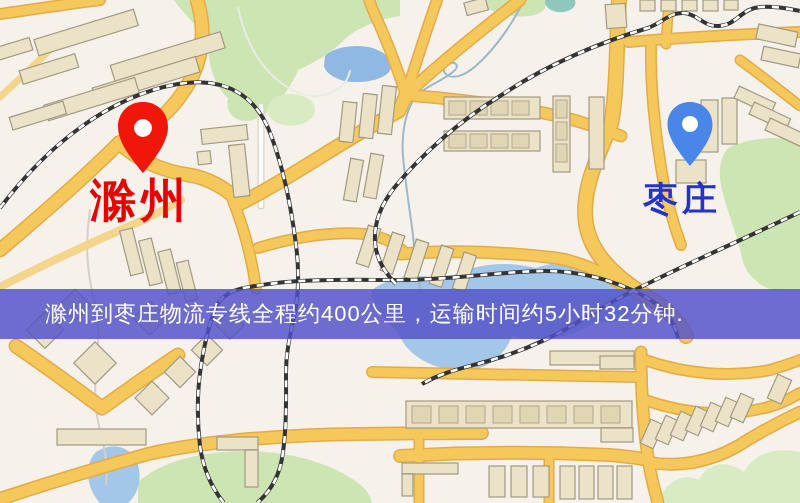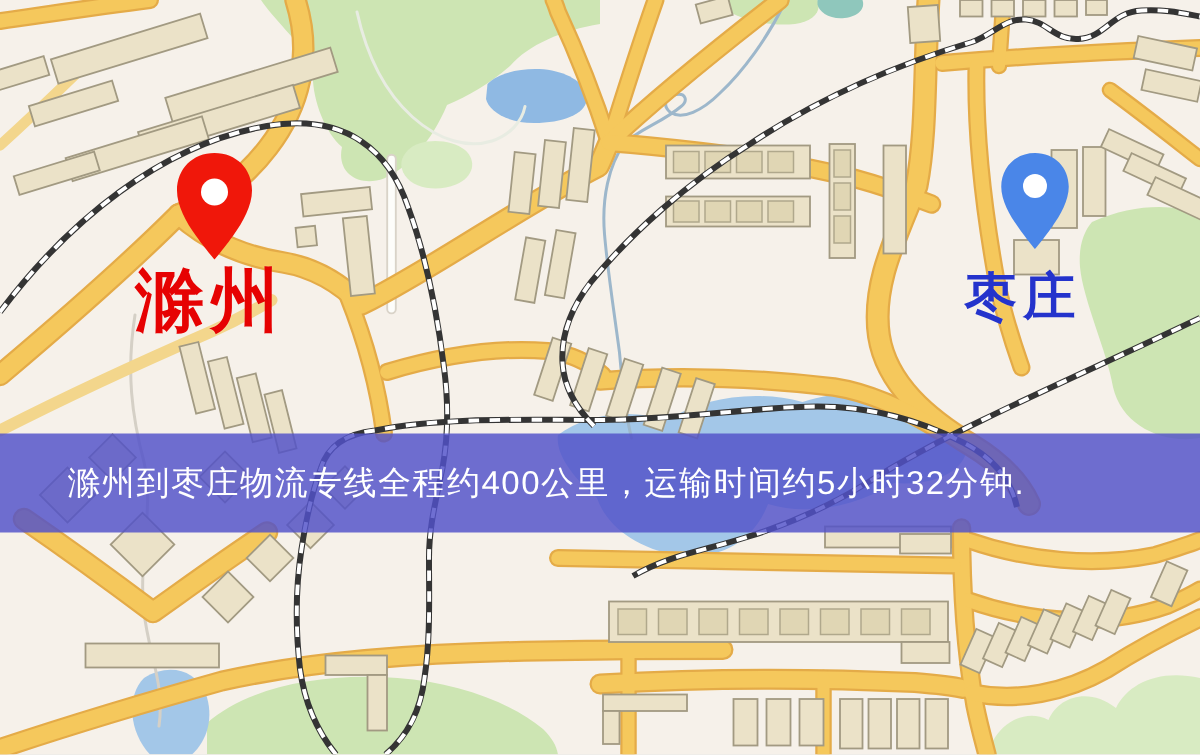--- a/index.html
+++ b/index.html
@@ -13,21 +13,21 @@
   .rail-base use{fill:none;stroke:#343434;stroke-width:4;stroke-linecap:butt;}
   .rail-dash use{fill:none;stroke:#ffffff;stroke-width:2.6;stroke-dasharray:7 7;}
   .bld rect{fill:#ebe2c8;stroke:#a29a82;stroke-width:1.2;}
   .bld rect.win{fill:#e0d6b4;stroke:#b0a88c;stroke-width:1;}
   .park{fill:#cde5b3;stroke:none;}
   .park-light{fill:#d8ebc2;}
   .teal{fill:#8fc7bc;}
   .water{fill:#a3c7e8;stroke:none;}
   .lake{fill:#8fb9e3;}
   .stream{fill:none;stroke-linecap:round;}
-  .banner{position:absolute;left:0;top:289px;width:800px;height:66px;display:flex;align-items:center;z-index:5;}
+  .banner{position:absolute;left:0;top:289px;width:800px;height:50px;display:flex;align-items:center;z-index:5;}
   .banner-text{margin-left:45px;font-size:22px;letter-spacing:1px;white-space:nowrap;}
   .city-label{position:absolute;font-weight:bold;line-height:1;z-index:6;letter-spacing:4px;
     text-shadow:0 0 1px rgba(255,255,255,0.35);}
   #origin-label{left:90px;top:177px;font-size:46px;}
   #dest-label{left:643px;top:181px;font-size:35px;}
 </style>
 </head>
 <body>
 
 <div id="app">

